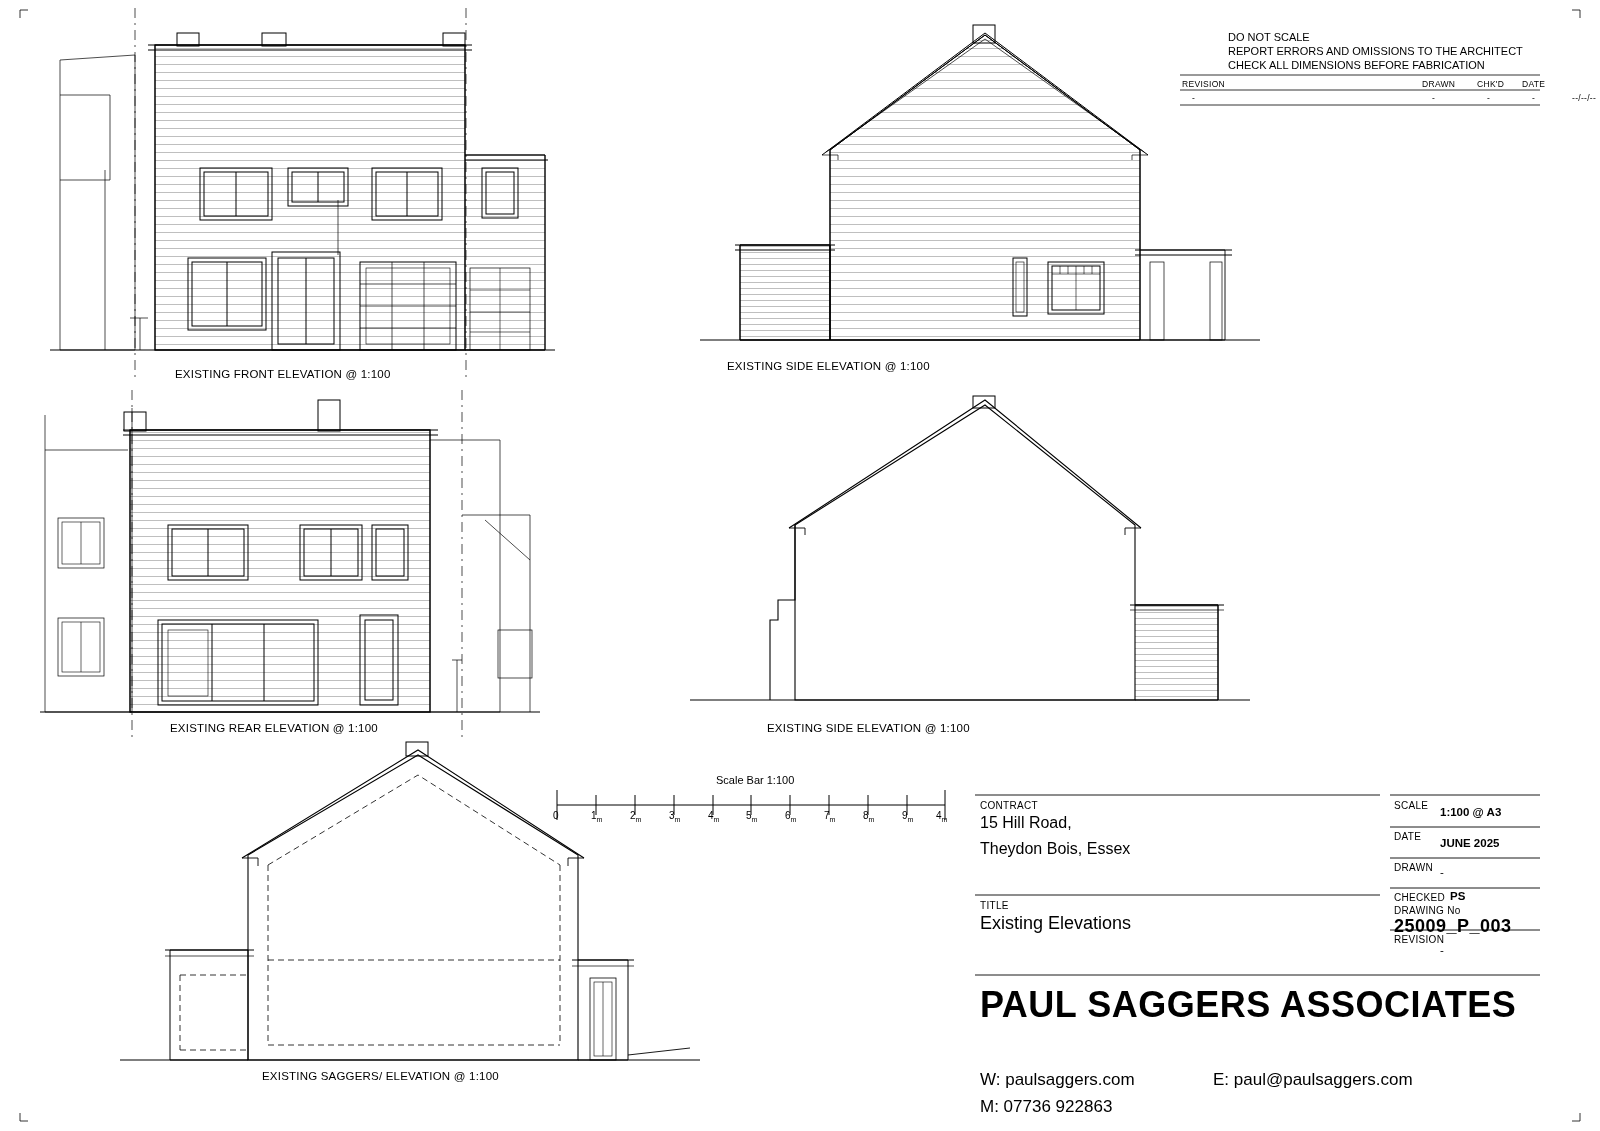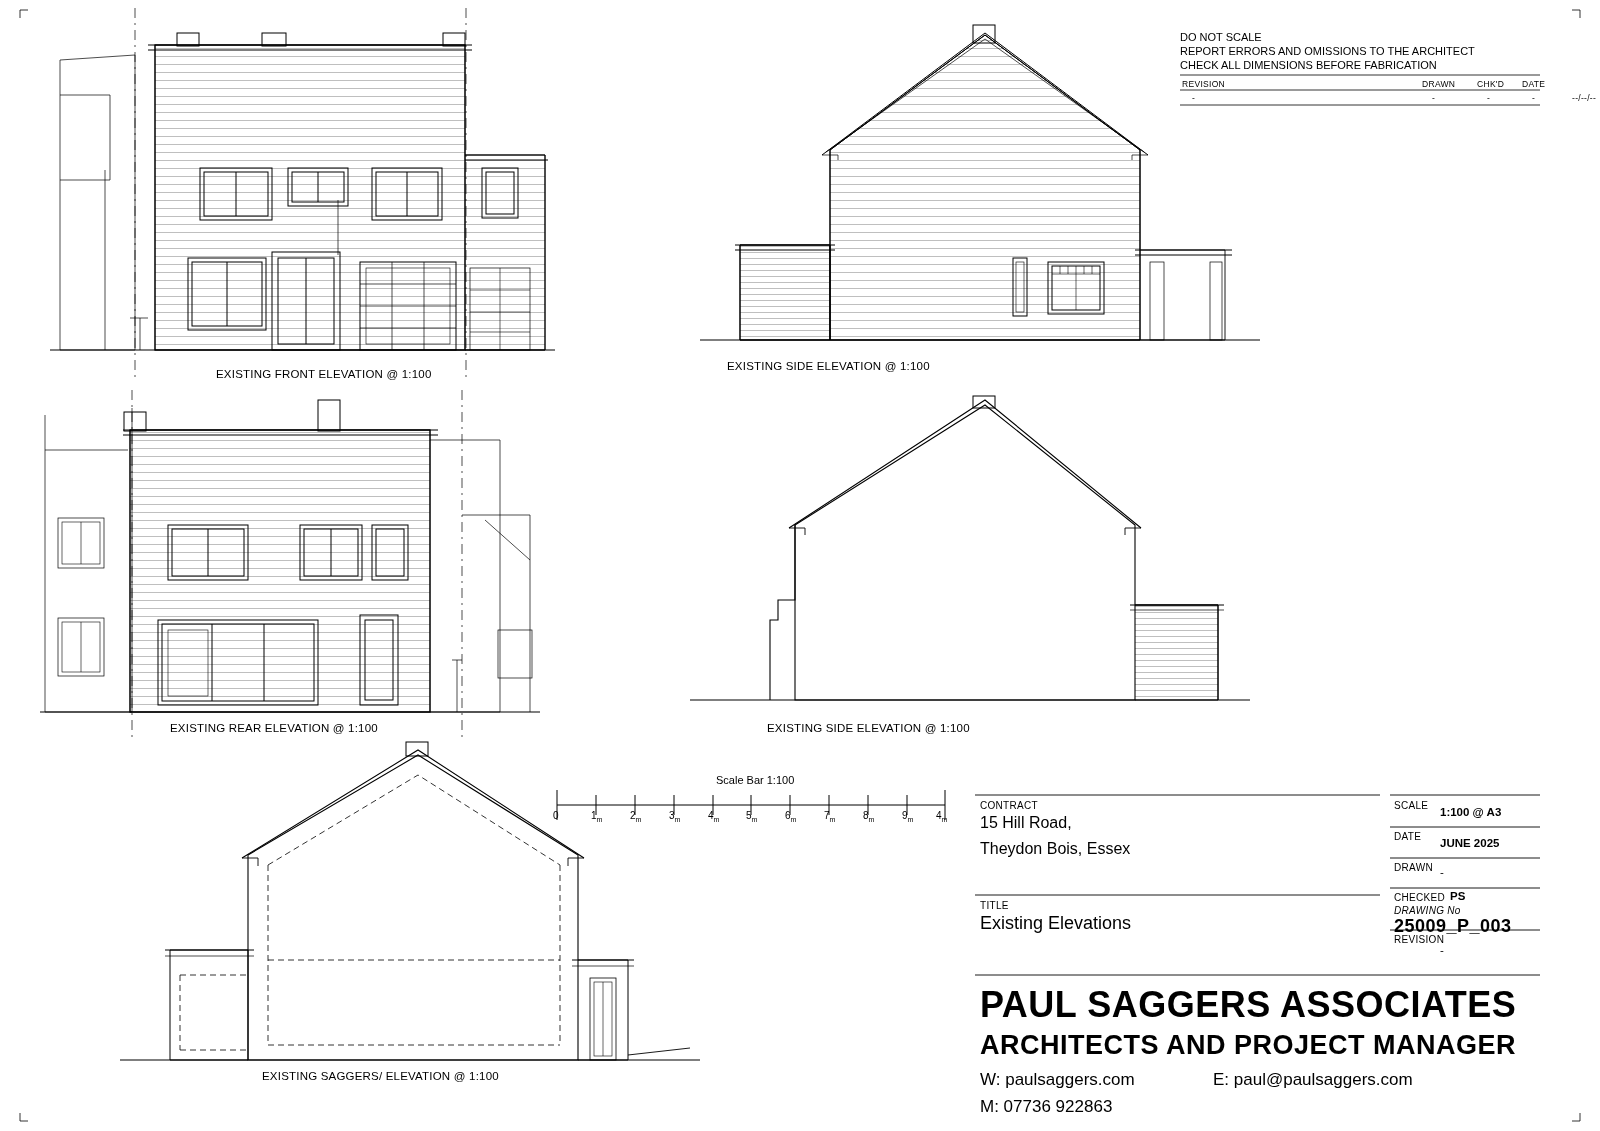--- a/index.html
+++ b/index.html
@@ -30,20 +30,21 @@
     position: absolute;
     font-size: 11.5px;
     letter-spacing: 0.2px;
     white-space: nowrap;
   }
   .notes {
     position: absolute;
     font-size: 11px;
     line-height: 14px;
     white-space: nowrap;
+    margin-left: 48px;
   }
   .revtable {
     position: absolute;
     font-size: 8.5px;
     letter-spacing: 0.3px;
   }
   .revtable .row {
     display: flex;
   }
   .revtable .c1 { width: 240px; }
@@ -373,21 +374,21 @@
     </div>
     <div class="row" style="margin-top:4px;">
       <div class="c1" style="padding-left:10px;">-</div>
       <div class="c2">-</div>
       <div class="c3">-</div>
       <div class="c4">-</div>
       <div class="c4">--/--/--</div>
     </div>
   </div>
 
-  <div class="cap" style="left:175px; top:368px;margin-left:41px;">EXISTING FRONT ELEVATION @ 1:100</div>
+  <div class="cap" style="left:175px; top:368px;">EXISTING FRONT ELEVATION @ 1:100</div>
   <div class="cap" style="left:727px; top:360px;">EXISTING SIDE ELEVATION @ 1:100</div>
   <div class="cap" style="left:170px; top:722px;">EXISTING REAR ELEVATION @ 1:100</div>
   <div class="cap" style="left:767px; top:722px;">EXISTING SIDE ELEVATION @ 1:100</div>
   <div class="cap" style="left:262px; top:1070px;">EXISTING SAGGERS/ ELEVATION @ 1:100</div>
 
   <div class="scalebar-title" style="left:716px; top:774px;">Scale Bar 1:100</div>
   <div class="sb-num" style="left:553px; top:810px;">0</div>
   <div class="sb-num" style="left:591px; top:810px;"><span>1</span><sub>m</sub></div>
   <div class="sb-num" style="left:630px; top:810px;"><span>2</span><sub>m</sub></div>
   <div class="sb-num" style="left:669px; top:810px;"><span>3</span><sub>m</sub></div>
@@ -411,25 +412,24 @@
 
   <div class="tb-label" style="left:1394px; top:831px;">DATE</div>
   <div class="tb-val-sm" style="left:1440px; top:837px; font-weight:bold;">JUNE 2025</div>
 
   <div class="tb-label" style="left:1394px; top:862px;">DRAWN</div>
   <div class="tb-val-sm" style="left:1440px; top:866px;">-</div>
 
   <div class="tb-label" style="left:1394px; top:892px;">CHECKED</div>
   <div class="tb-val-sm" style="left:1450px; top:890px; font-weight:bold;">PS</div>
 
-  <div class="tb-label" style="left:1394px; top:905px;font-style:italic;">DRAWING No</div>
+  <div class="tb-label" style="left:1394px; top:905px;">DRAWING No</div>
   <div class="tb-big" style="left:1394px; top:916px;">25009_P_003</div>
 
   <div class="tb-label" style="left:1394px; top:934px;">REVISION</div>
   <div class="tb-val-sm" style="left:1440px; top:944px;">-</div>
 
   <div class="firm firm1" style="left:980px; top:984px;">PAUL SAGGERS ASSOCIATES</div>
-  <div class="firm firm2" style="left:980px; top:1030px;">ARCHITECTS AND PROJECT MANAGER</div>
   <div class="contact" style="left:980px; top:1070px;">W: paulsaggers.com</div>
   <div class="contact" style="left:1213px; top:1070px;">E: paul@paulsaggers.com</div>
   <div class="contact" style="left:980px; top:1097px;">M: 07736 922863</div>
 
 </div>
 
 </body></html>

